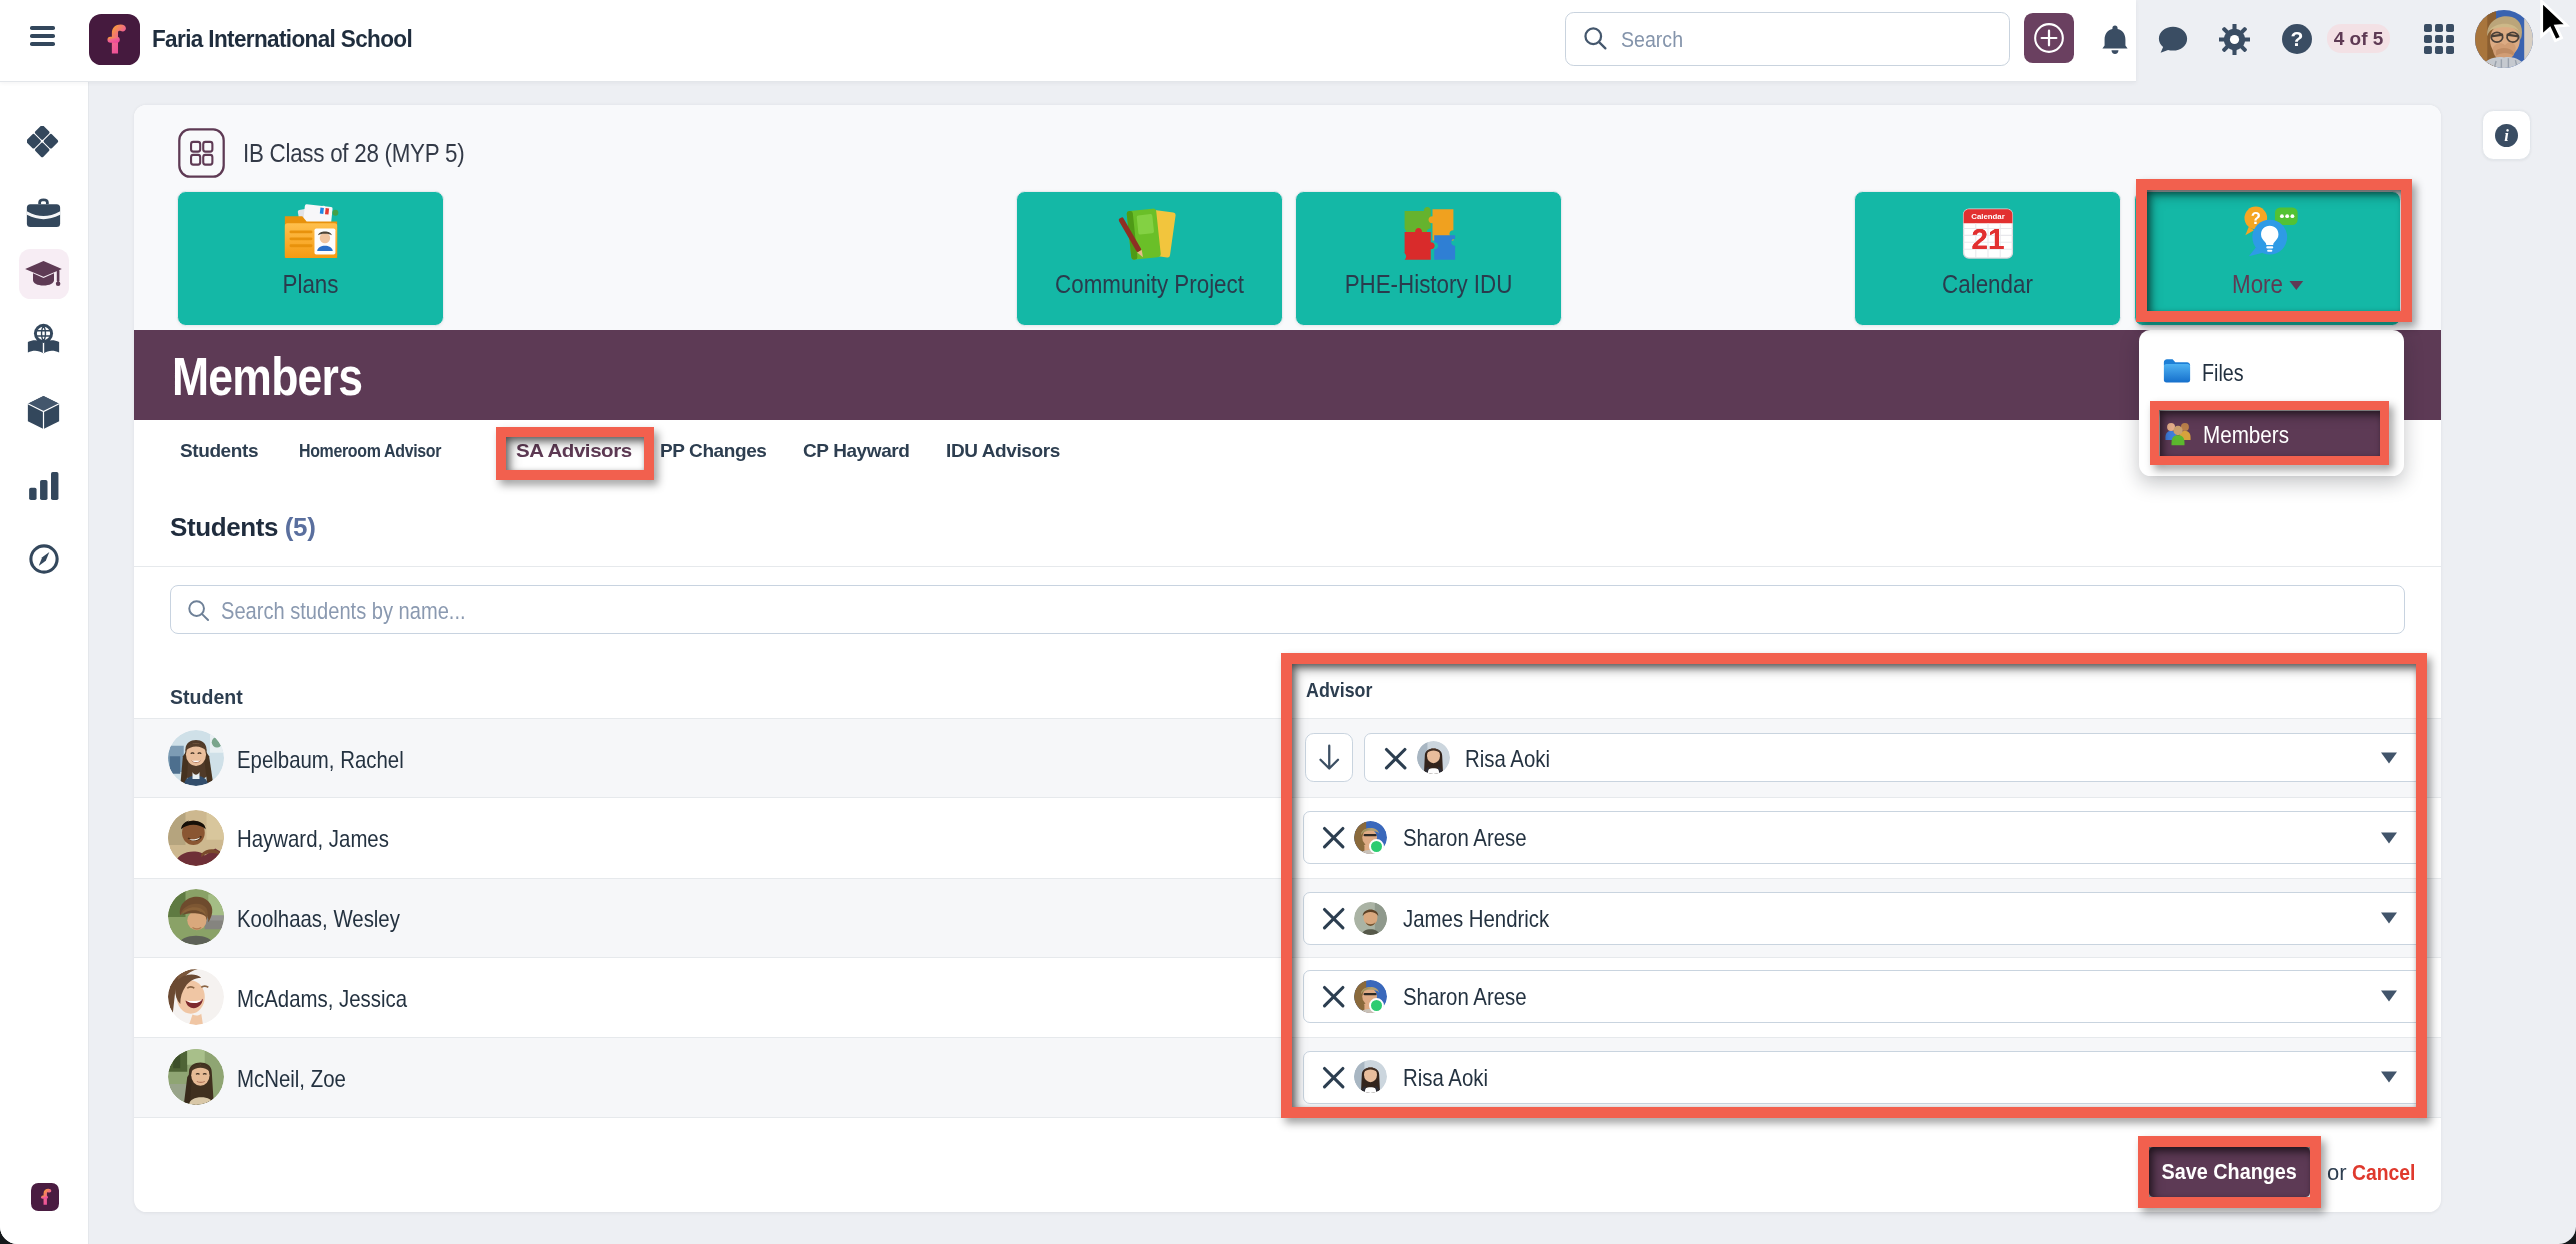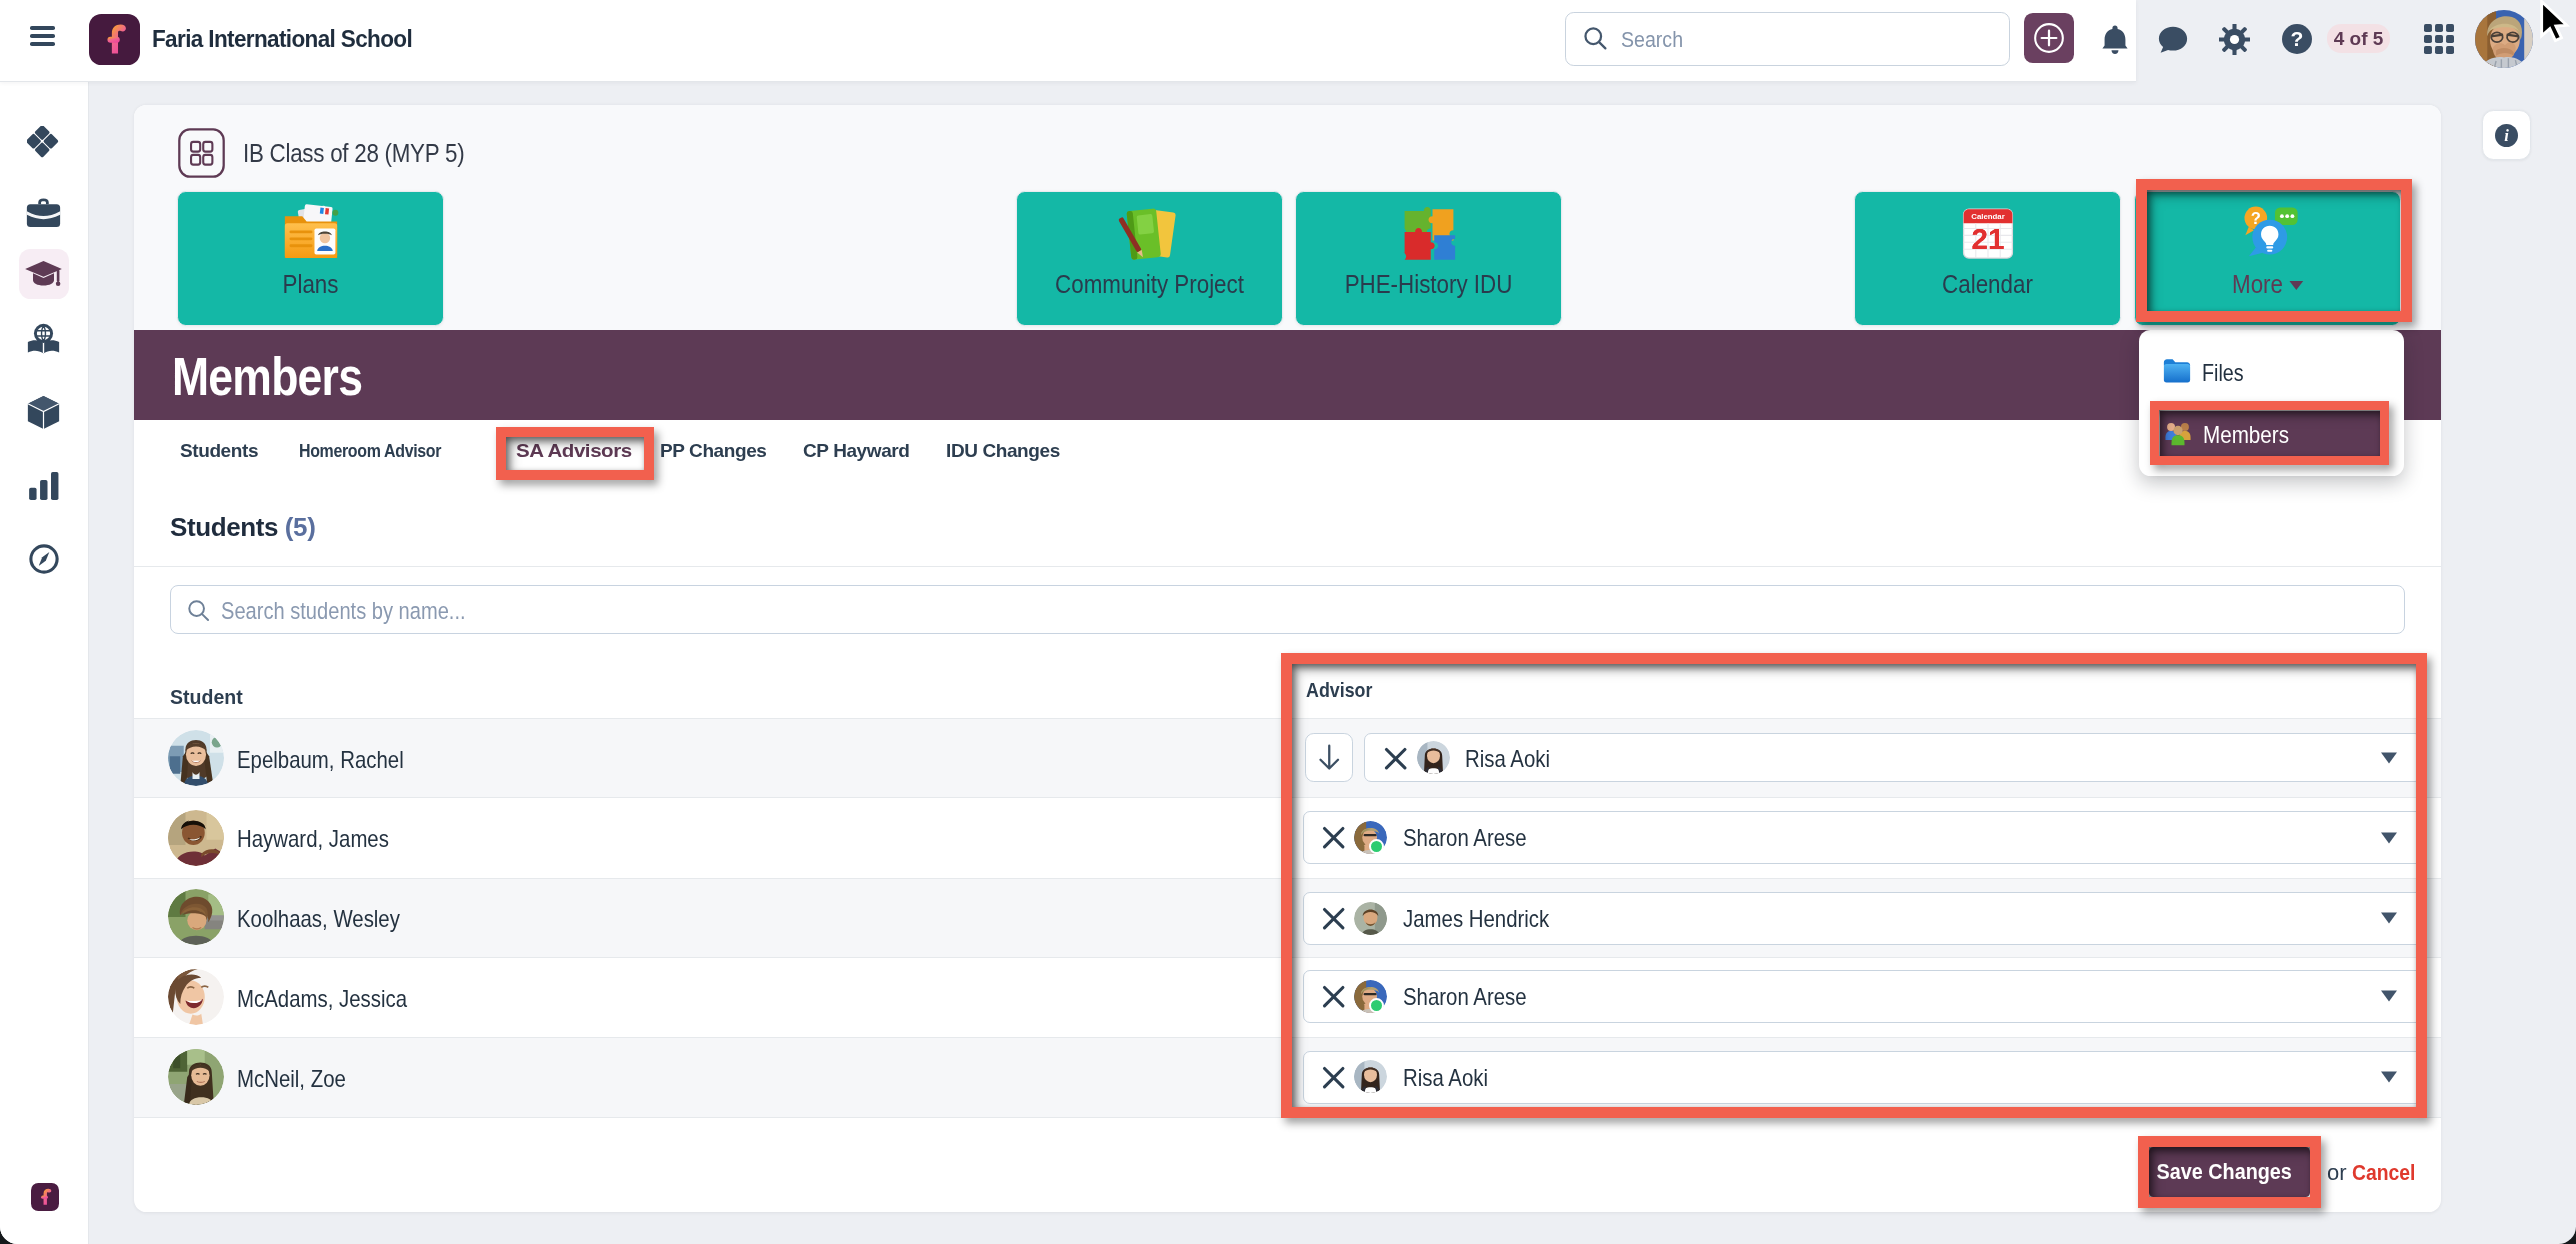--- a/index.html
+++ b/index.html
@@ -301,21 +301,21 @@
     </div>
 
   <div id="banner">
       <div class="t">Members</div>
     </div>
   <div class="tab" style="left:180px">Students</div>
   <div class="tab" style="left:299px;transform:scaleX(.84);transform-origin:0 50%">Homeroom Advisor</div>
   <div class="tab" style="left:516px;color:#5e3a54;transform:scaleX(1.08);transform-origin:0 50%">SA Advisors</div>
   <div class="tab" style="left:660px">PP Changes</div>
   <div class="tab" style="left:803px">CP Hayward</div>
-  <div class="tab" style="left:946px">IDU Changes</div>
+  <div class="tab" style="left:946px">IDU Advisors</div>
 
   <div class="abs" style="left:170px;top:512px;font-size:26px;font-weight:bold;color:#1f2c3d;letter-spacing:-0.4px">Students <span style="color:#5a6f9e">(5)</span></div>
   <div class="sep" style="top:566px"></div>
 
   <div class="abs" style="left:170px;top:585px;width:2235px;height:49px;border:1.8px solid #c8d3e0;border-radius:8px;box-sizing:border-box"></div>
   <svg class="abs" style="left:186px;top:598px" width="24.5" height="24.5" viewBox="0 0 30 30">
       <circle cx="13" cy="13" r="9" fill="none" stroke="#6e8097" stroke-width="2.4"></circle>
       <line x1="20" y1="20" x2="27" y2="27" stroke="#6e8097" stroke-width="2.4" stroke-linecap="round"></line>
     </svg>
   <div class="abs" style="left:221px;top:597px;font-size:24.5px;color:#8a99b0;transform:scaleX(.82);transform-origin:0 50%">Search students by name...</div>
@@ -523,21 +523,21 @@
         <path d="M9 17 C9 6 29 6 29 17 L30 38 L8 38 Z" fill="#33241c"></path>
         <ellipse cx="19" cy="17" rx="7.5" ry="8.5" fill="#e8bd9c"></ellipse>
         <path d="M11 14 C12 7 26 7 27 14 C22 10 16 10 11 14 Z" fill="#402d22"></path>
         <path d="M10 38 C10 29 28 29 28 38 Z" fill="#fdfdfd"></path>
         <path d="M8 38 C8 32 13 30 14 30 L12 38 Z M30 38 C30 32 25 30 24 30 L26 38 Z" fill="#2c2c34"></path>
       </g>
     </svg>
   <div class="abs name" style="left:1403px;top:1064px">Risa Aoki</div>
   <div class="caret" style="left:2381px;top:1077px"></div>
 
-  <div class="abs" style="left:2149px;top:1147px;width:161px;height:50px;background:#5d3a55;border-radius:4.4px;line-height:50px;font-size:22px;font-weight:bold;color:#fff;white-space:nowrap"><span style="display:inline-block;transform:scaleX(.9)">Save Changes</span></div>
+  <div class="abs" style="left:2149px;top:1147px;width:161px;height:50px;background:#5d3a55;border-radius:4.4px;text-align:center;line-height:50px;font-size:22px;font-weight:bold;color:#fff;white-space:nowrap"><span style="display:inline-block;transform:scaleX(.9)">Save Changes</span></div>
   <div class="abs" style="left:2327px;top:1160px;font-size:22px;color:#2d3e50">or</div>
   <div class="abs" style="left:2352px;top:1160px;font-size:22px;font-weight:bold;color:#df392d;transform:scaleX(.88);transform-origin:0 50%">Cancel</div>
 
   <div class="abs" style="left:2482px;top:110px;width:49px;height:50px;background:#fff;border:0.9px solid #e2e6eb;border-radius:11.4px;box-sizing:border-box;box-shadow:0 0.9px 2.6px rgba(40,45,50,.06)"></div>
   <div class="abs" style="left:2495px;top:124px;width:23px;height:23px;border-radius:50%;background:#3a4d63"></div>
   <div class="abs" style="left:2495px;top:125px;width:23px;height:23px;text-align:center;line-height:22px;font-size:16.6px;font-weight:bold;font-style:italic;font-family:'Liberation Serif',serif;color:#fff">i</div>
 
   <div class="abs" style="left:2139px;top:330px;width:265px;height:146px;background:#fff;border-radius:11.4px;box-shadow:0 7px 19px rgba(20,25,30,.25)"></div>
   <svg class="abs" style="left:2162px;top:357px" width="30" height="28" viewBox="0 0 34 32">
       <path d="M2 6 C2 4 3.5 2.5 5.5 2.5 L12 2.5 L15 6 L28.5 6 C30.5 6 32 7.5 32 9.5 L32 10 L2 10 Z" fill="#1d7fd6"></path>

